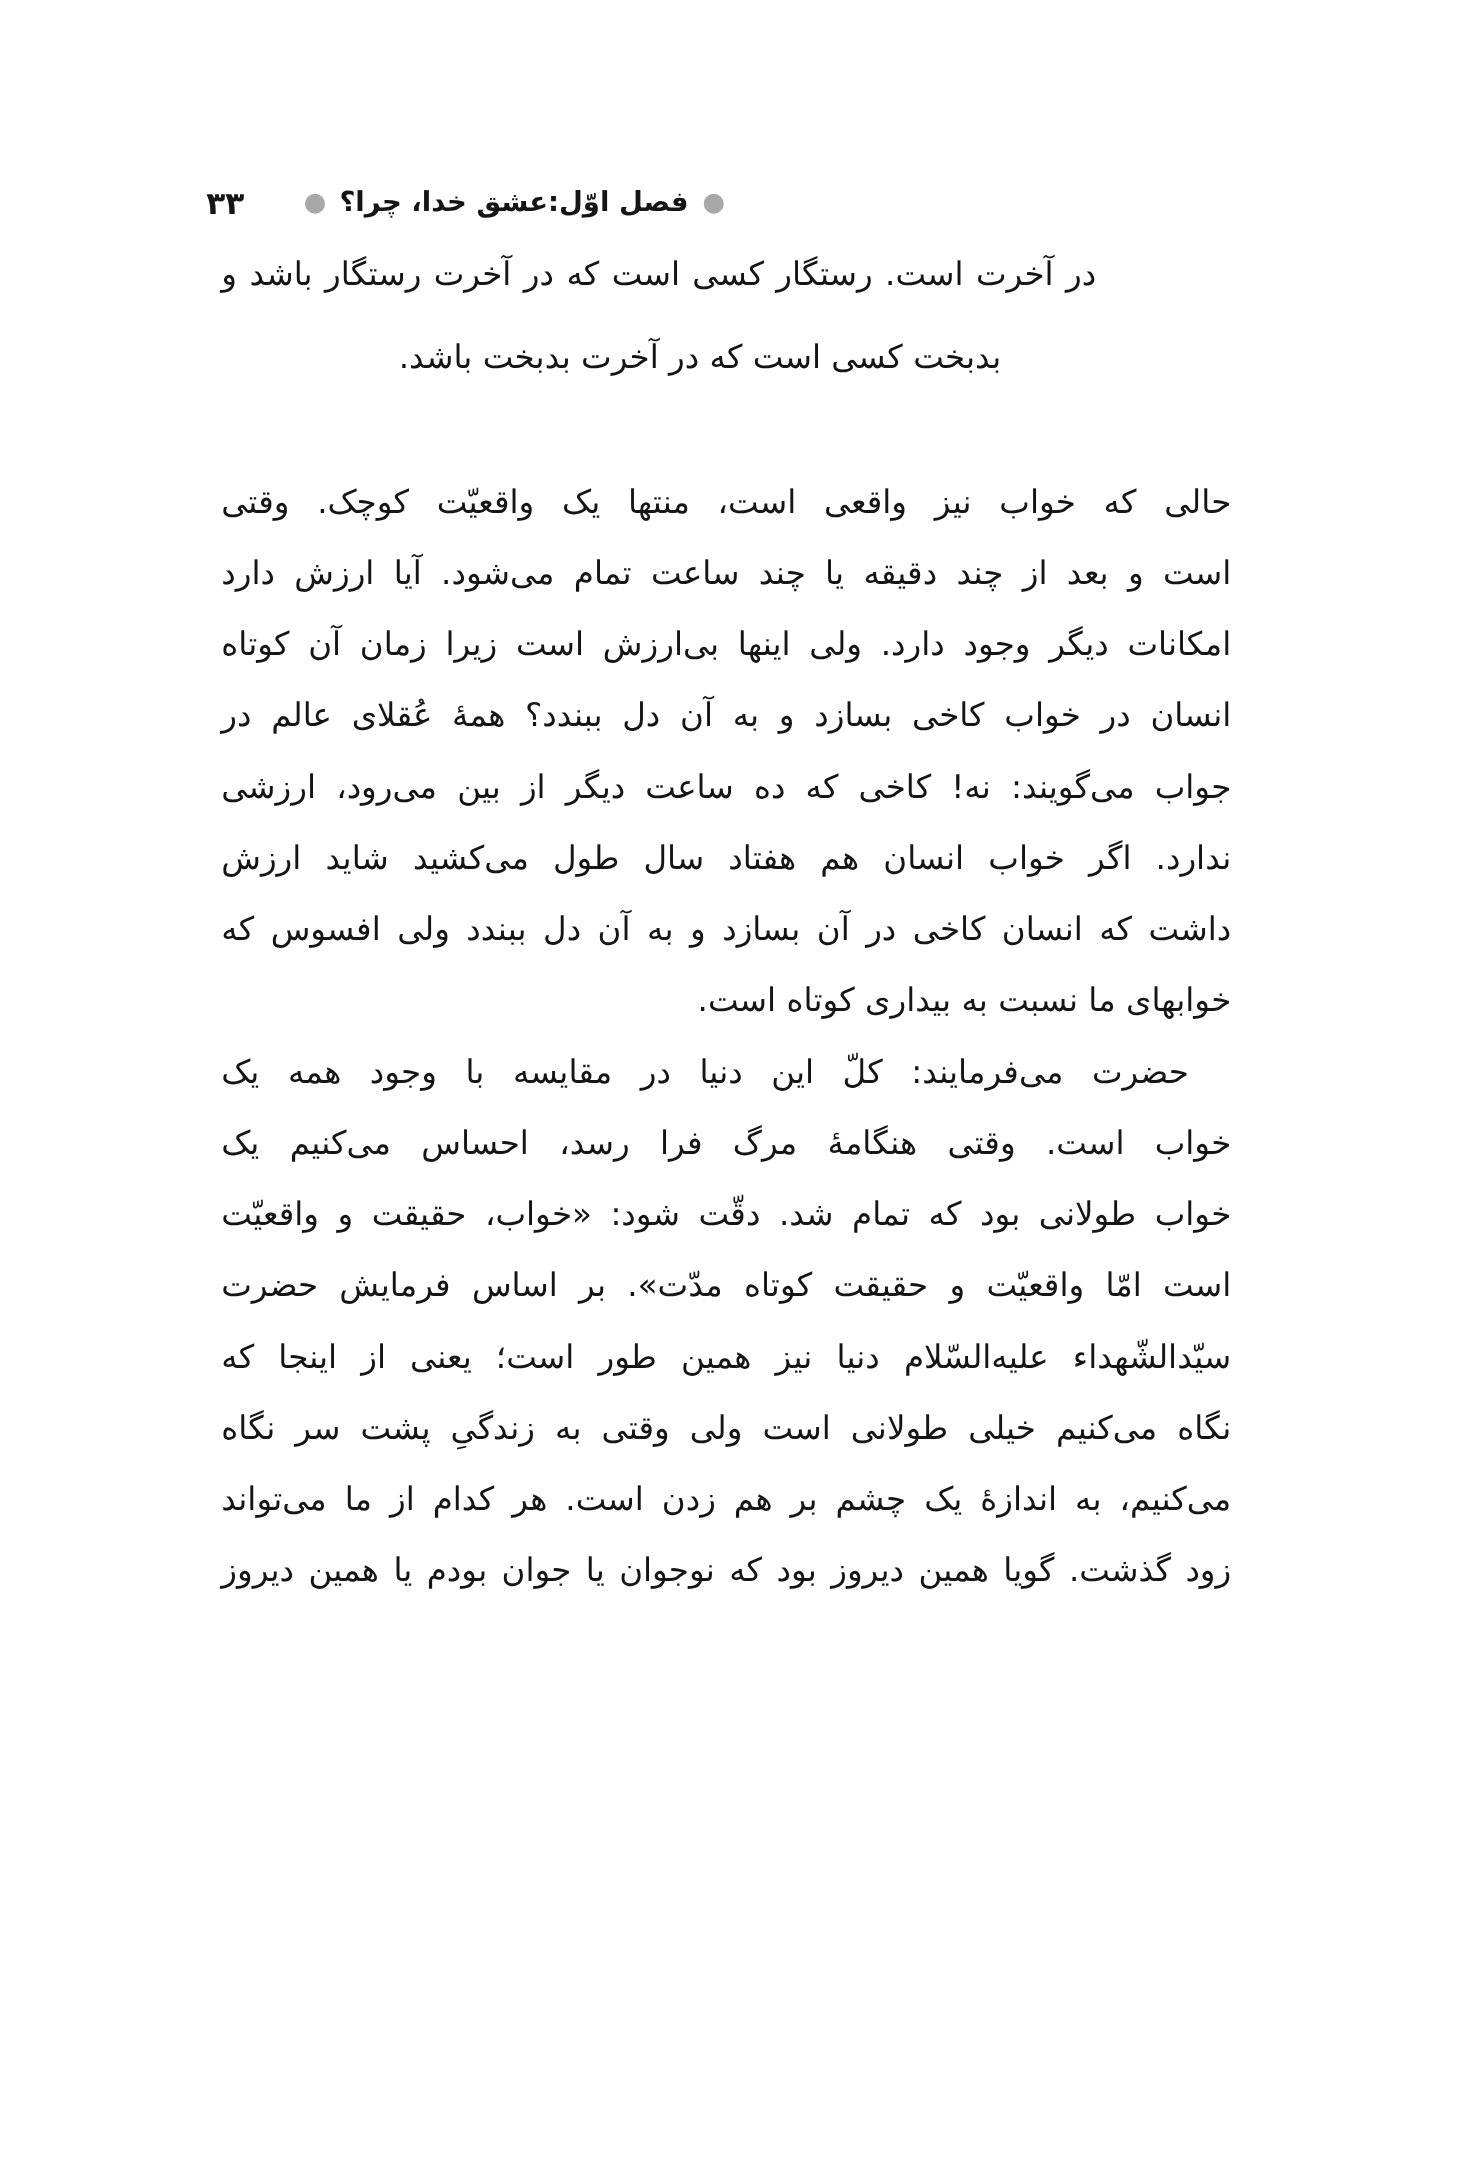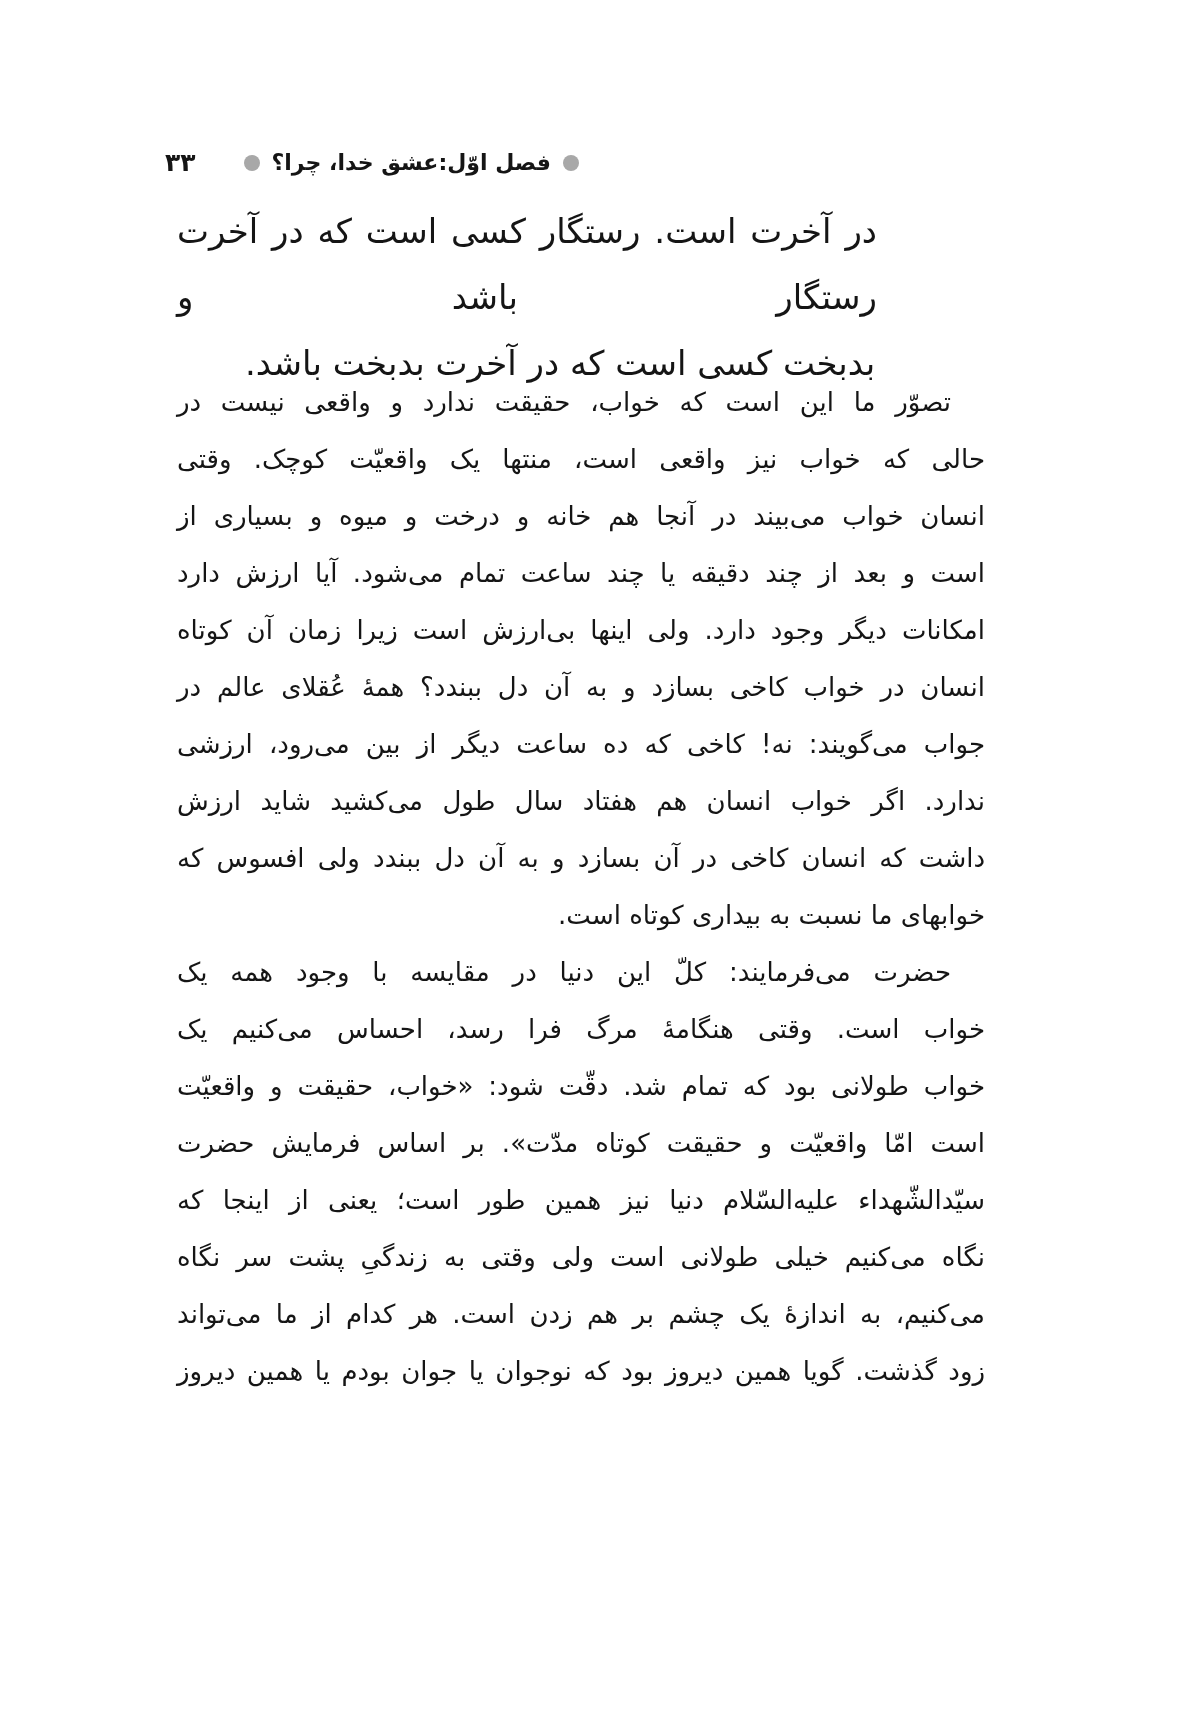--- a/index.html
+++ b/index.html
@@ -32,23 +32,23 @@
     background: var(--bullet-color, #a8a8a8);
     flex: 0 0 auto;
   }
   .chapter { font-size: 22px; letter-spacing: 0; }
   .pagenum { font-size: 25px; margin-inline-start: 36px; }
 
   
   .quote {
     position: absolute;
     left: 177px;
-    top: 198px;
+    top: 187px;
     width: 700px;
-    font-size: 34px;
+    font-size: 26px;
     line-height: 66px;
   }
   .quote .l1 {
     text-align: justify;
     text-align-last: justify;
     -moz-text-align-last: justify;
   }
   .quote .l2 {
     text-align: center;
     padding-left: 66px;
@@ -87,23 +87,21 @@
     <span class="pagenum">۳۳</span>
   </div>
 
   <div class="quote">
     <div class="l1">در آخرت است. رستگار کسی است که در آخرت رستگار باشد و</div>
     <div class="l2">بدبخت کسی است که در آخرت بدبخت باشد.</div>
   </div>
 
   <div class="bodytext">
     <div class="paragraph">
-      <div class="line first">تصوّر ما این است که خواب، حقیقت ندارد و واقعی نیست در</div>
       <div class="line">حالی که خواب نیز واقعی است، منتها یک واقعیّت کوچک. وقتی</div>
-      <div class="line">انسان خواب می‌بیند در آنجا هم خانه و درخت و میوه و بسیاری از</div>
       <div class="line">است و بعد از چند دقیقه یا چند ساعت تمام می‌شود. آیا ارزش دارد</div>
       <div class="line">امکانات دیگر وجود دارد. ولی اینها بی‌ارزش است زیرا زمان آن کوتاه</div>
       <div class="line">انسان در خواب کاخی بسازد و به آن دل ببندد؟ همهٔ عُقلای عالم در</div>
       <div class="line">جواب می‌گویند: نه! کاخی که ده ساعت دیگر از بین می‌رود، ارزشی</div>
       <div class="line">ندارد. اگر خواب انسان هم هفتاد سال طول می‌کشید شاید ارزش</div>
       <div class="line">داشت که انسان کاخی در آن بسازد و به آن دل ببندد ولی افسوس که</div>
       <div class="line end">خوابهای ما نسبت به بیداری کوتاه است.</div>
     </div>
     <div class="paragraph">
       <div class="line first">حضرت می‌فرمایند: کلّ این دنیا در مقایسه با وجود همه یک</div>

